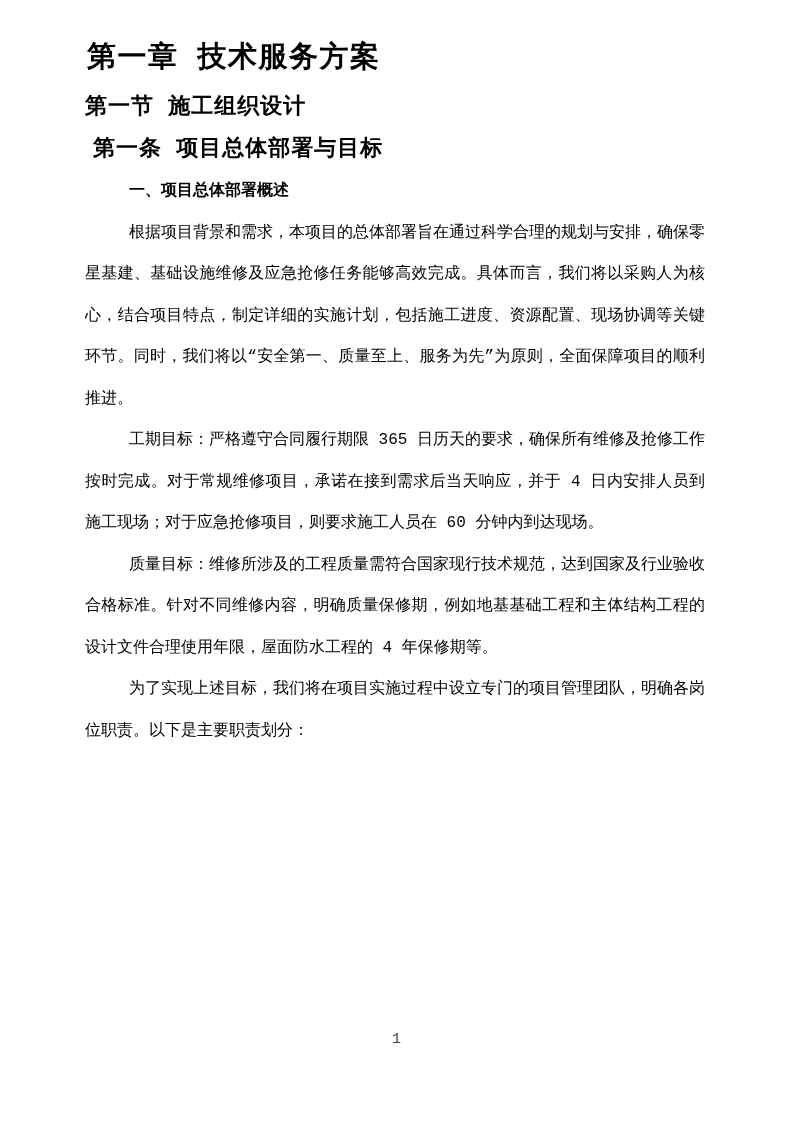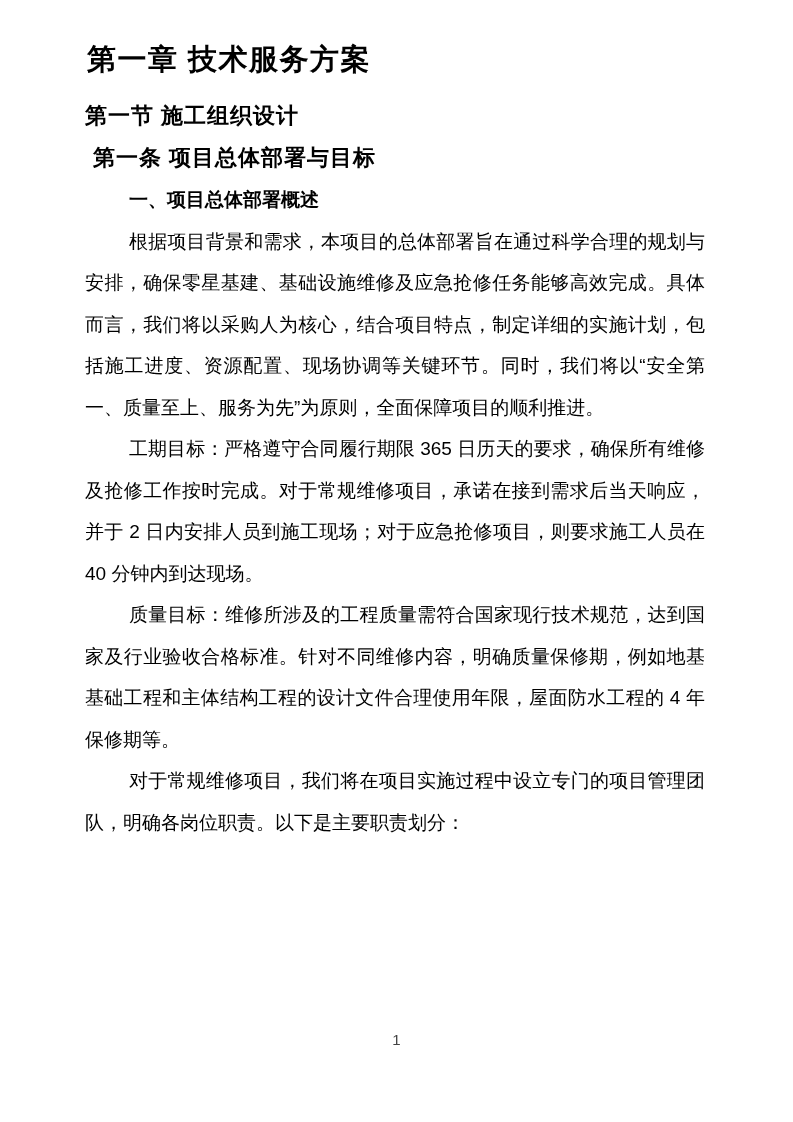--- a/index.html
+++ b/index.html
@@ -6,56 +6,56 @@
     margin: 0;
     padding: 0;
     background: #ffffff;
   }
   .page {
     position: relative;
     width: 793px;
     height: 1122px;
     background: #ffffff;
     overflow: hidden;
-    font-family: Liberation Sans, sans-serif;
+    font-family: Liberation Mono, monospace;
     color: #000000;
   }
   .content {
     position: absolute;
     left: 85px;
     top: 30px;
     width: 620px;
   }
   .chapter-title {
     margin: 12px 0 0 2px;
     font-size: 29px;
     font-weight: bold;
     line-height: 34px;
     letter-spacing: 1.5px;
     white-space: nowrap;
   }
   .section-title {
-    margin: 26px 0 0 0;
+    margin: 18px 0 0 0;
     font-size: 22px;
     font-weight: bold;
     line-height: 28px;
     letter-spacing: 1px;
     white-space: nowrap;
   }
   .article-title {
     margin: 14px 0 0 8px;
     font-size: 22px;
     font-weight: bold;
     line-height: 28px;
     letter-spacing: 1px;
     white-space: nowrap;
   }
   .body-text {
     margin-top: 7px;
-    font-size: 19px;
+    font-size: 16px;
     line-height: 41.5px;
     text-align: justify;
   }
   .body-text p {
     margin: 0;
     padding: 0;
     text-indent: 44px;
   }
   .body-text p.subheading {
     font-weight: bold;
@@ -77,20 +77,20 @@
 
 <div class="page">
   <div class="content">
     <div class="chapter-title">第一章 技术服务方案</div>
     <div class="section-title">第一节 施工组织设计</div>
     <div class="article-title">第一条 项目总体部署与目标</div>
 
     <div class="body-text">
       <p class="subheading">一、项目总体部署概述</p>
       <p class="para">根据项目背景和需求，本项目的总体部署旨在通过科学合理的规划与安排，确保零星基建、基础设施维修及应急抢修任务能够高效完成。具体而言，我们将以采购人为核心，结合项目特点，制定详细的实施计划，包括施工进度、资源配置、现场协调等关键环节。同时，我们将以“安全第一、质量至上、服务为先”为原则，全面保障项目的顺利推进。</p>
-      <p class="para">工期目标：严格遵守合同履行期限 365 日历天的要求，确保所有维修及抢修工作按时完成。对于常规维修项目，承诺在接到需求后当天响应，并于 2 日内安排人员到施工现场；对于应急抢修项目，则要求施工人员在 40 分钟内到达现场。</p>
+      <p class="para">工期目标：严格遵守合同履行期限 365 日历天的要求，确保所有维修及抢修工作按时完成。对于常规维修项目，承诺在接到需求后当天响应，并于 4 日内安排人员到施工现场；对于应急抢修项目，则要求施工人员在 60 分钟内到达现场。</p>
       <p class="para">质量目标：维修所涉及的工程质量需符合国家现行技术规范，达到国家及行业验收合格标准。针对不同维修内容，明确质量保修期，例如地基基础工程和主体结构工程的设计文件合理使用年限，屋面防水工程的 4 年保修期等。</p>
-      <p class="para">对于常规维修项目，我们将在项目实施过程中设立专门的项目管理团队，明确各岗位职责。以下是主要职责划分：</p>
+      <p class="para">为了实现上述目标，我们将在项目实施过程中设立专门的项目管理团队，明确各岗位职责。以下是主要职责划分：</p>
     </div>
   </div>
 
   <div class="page-number">1</div>
 </div>
 
 </body></html>

